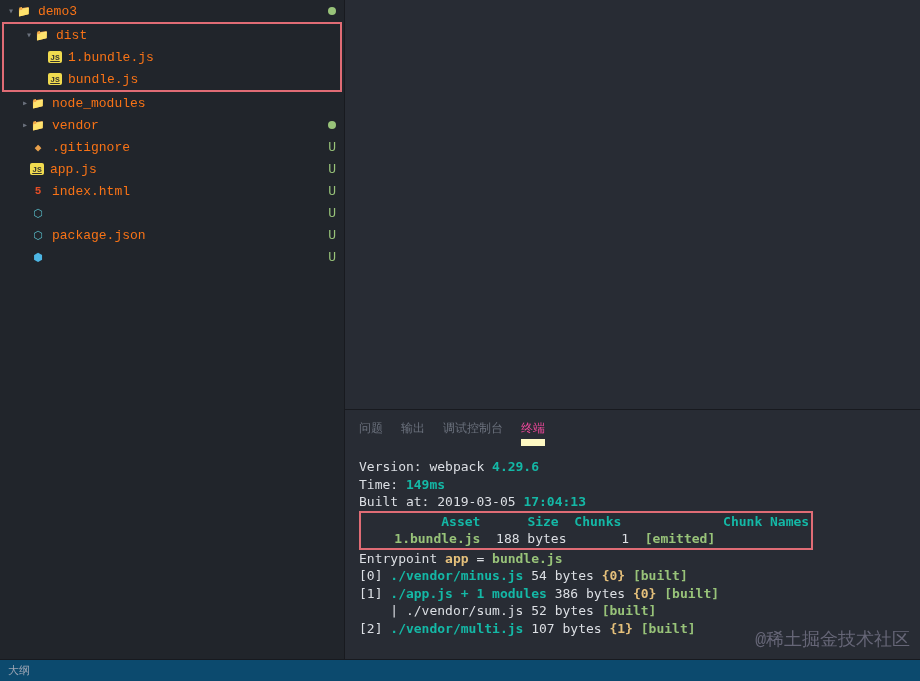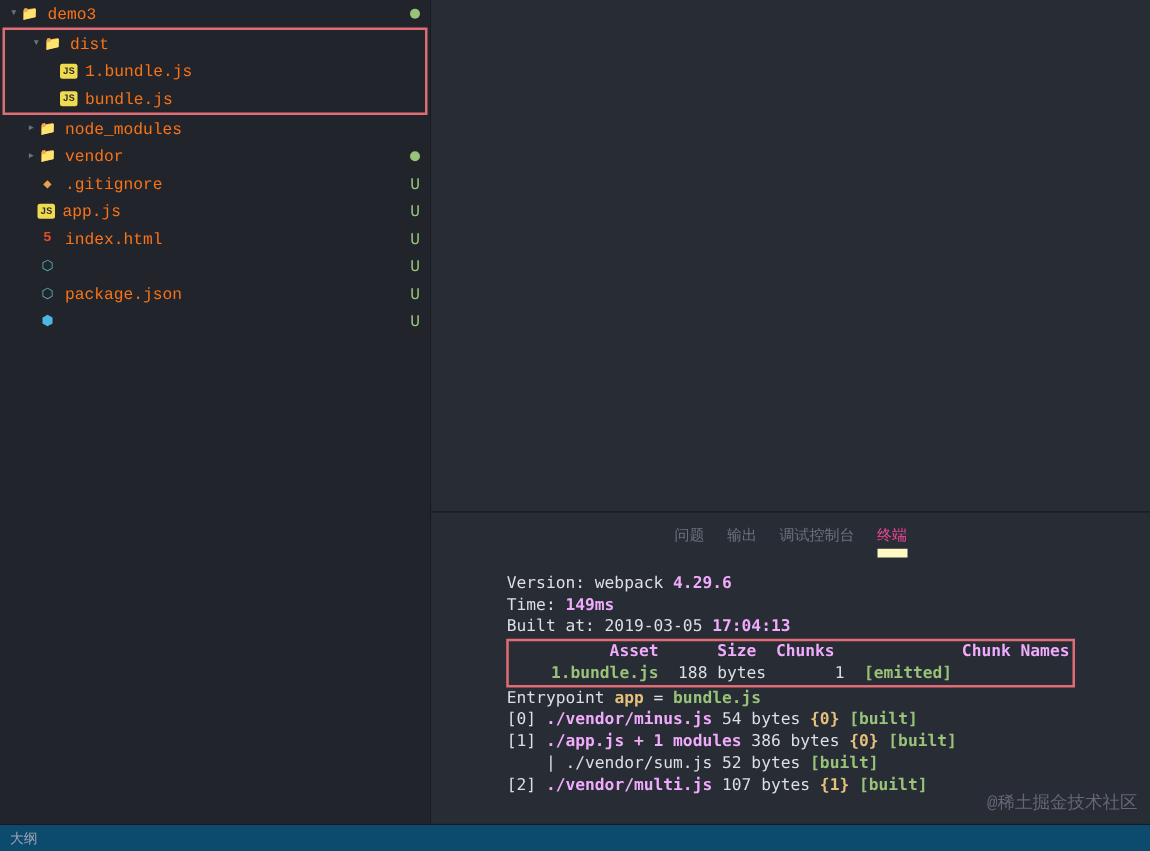--- a/index.html
+++ b/index.html
@@ -58,20 +58,21 @@
       background: #f0db4f;
       color: #323330;
       width: 14px;
       height: 12px;
       font-size: 8px;
       font-weight: bold;
       border-radius: 2px;
       display: inline-flex;
       align-items: center;
       justify-content: center;
+      text-decoration: underline;
     }
     .html-icon { color: #e44d26; font-weight: bold; }
     .json-icon { color: #56b6c2; }
     .webpack-icon { color: #4db6e4; }
     .git-icon { color: #e8a04b; }
     .label {
       flex: 1;
       color: #f97316;
       white-space: nowrap;
       overflow: hidden;
@@ -104,21 +105,20 @@
     .editor {
       flex: 1;
       background: #282c34;
     }
     .panel {
       height: 272px;
       background: #282c34;
       border-top: 1px solid #181a1f;
       display: flex;
       flex-direction: column;
-      align-items: center;
     }
     .panel-tabs {
       display: flex;
       gap: 18px;
       padding: 8px 14px;
       font-size: 12px;
       color: #6b717d;
     }
     .panel-tab {
       cursor: pointer;
@@ -138,40 +138,40 @@
       overflow: hidden;
     }
     .term-line { white-space: pre; }
     .highlight-term {
       border: 2px solid #e06c75;
       padding: 0 2px;
       display: inline-block;
     }
     .green { color: #98c379; font-weight: bold; }
     .yellow { color: #e5c07b; font-weight: bold; }
-    .white-b { color: #f0abfc; font-weight: bold; }
+    .white-b { color: #14b8a6; font-weight: bold; }
     .footer {
       position: absolute;
       bottom: 0;
       left: 0;
       right: 0;
       height: 22px;
       background: #0c4a6e;
       display: flex;
       align-items: center;
       padding: 0 8px;
       font-size: 11px;
       color: #9da5b4;
       border-top: 1px solid #181a1f;
     }
     .watermark {
       position: absolute;
       right: 10px;
       bottom: 30px;
-      font-size: 14px;
+      font-size: 18px;
       color: #667;
       z-index: 10;
     }
   </style>
 </head>
 <body>
 
 <div class="container">
   <div class="sidebar">
     <div class="tree-item indent-0">

